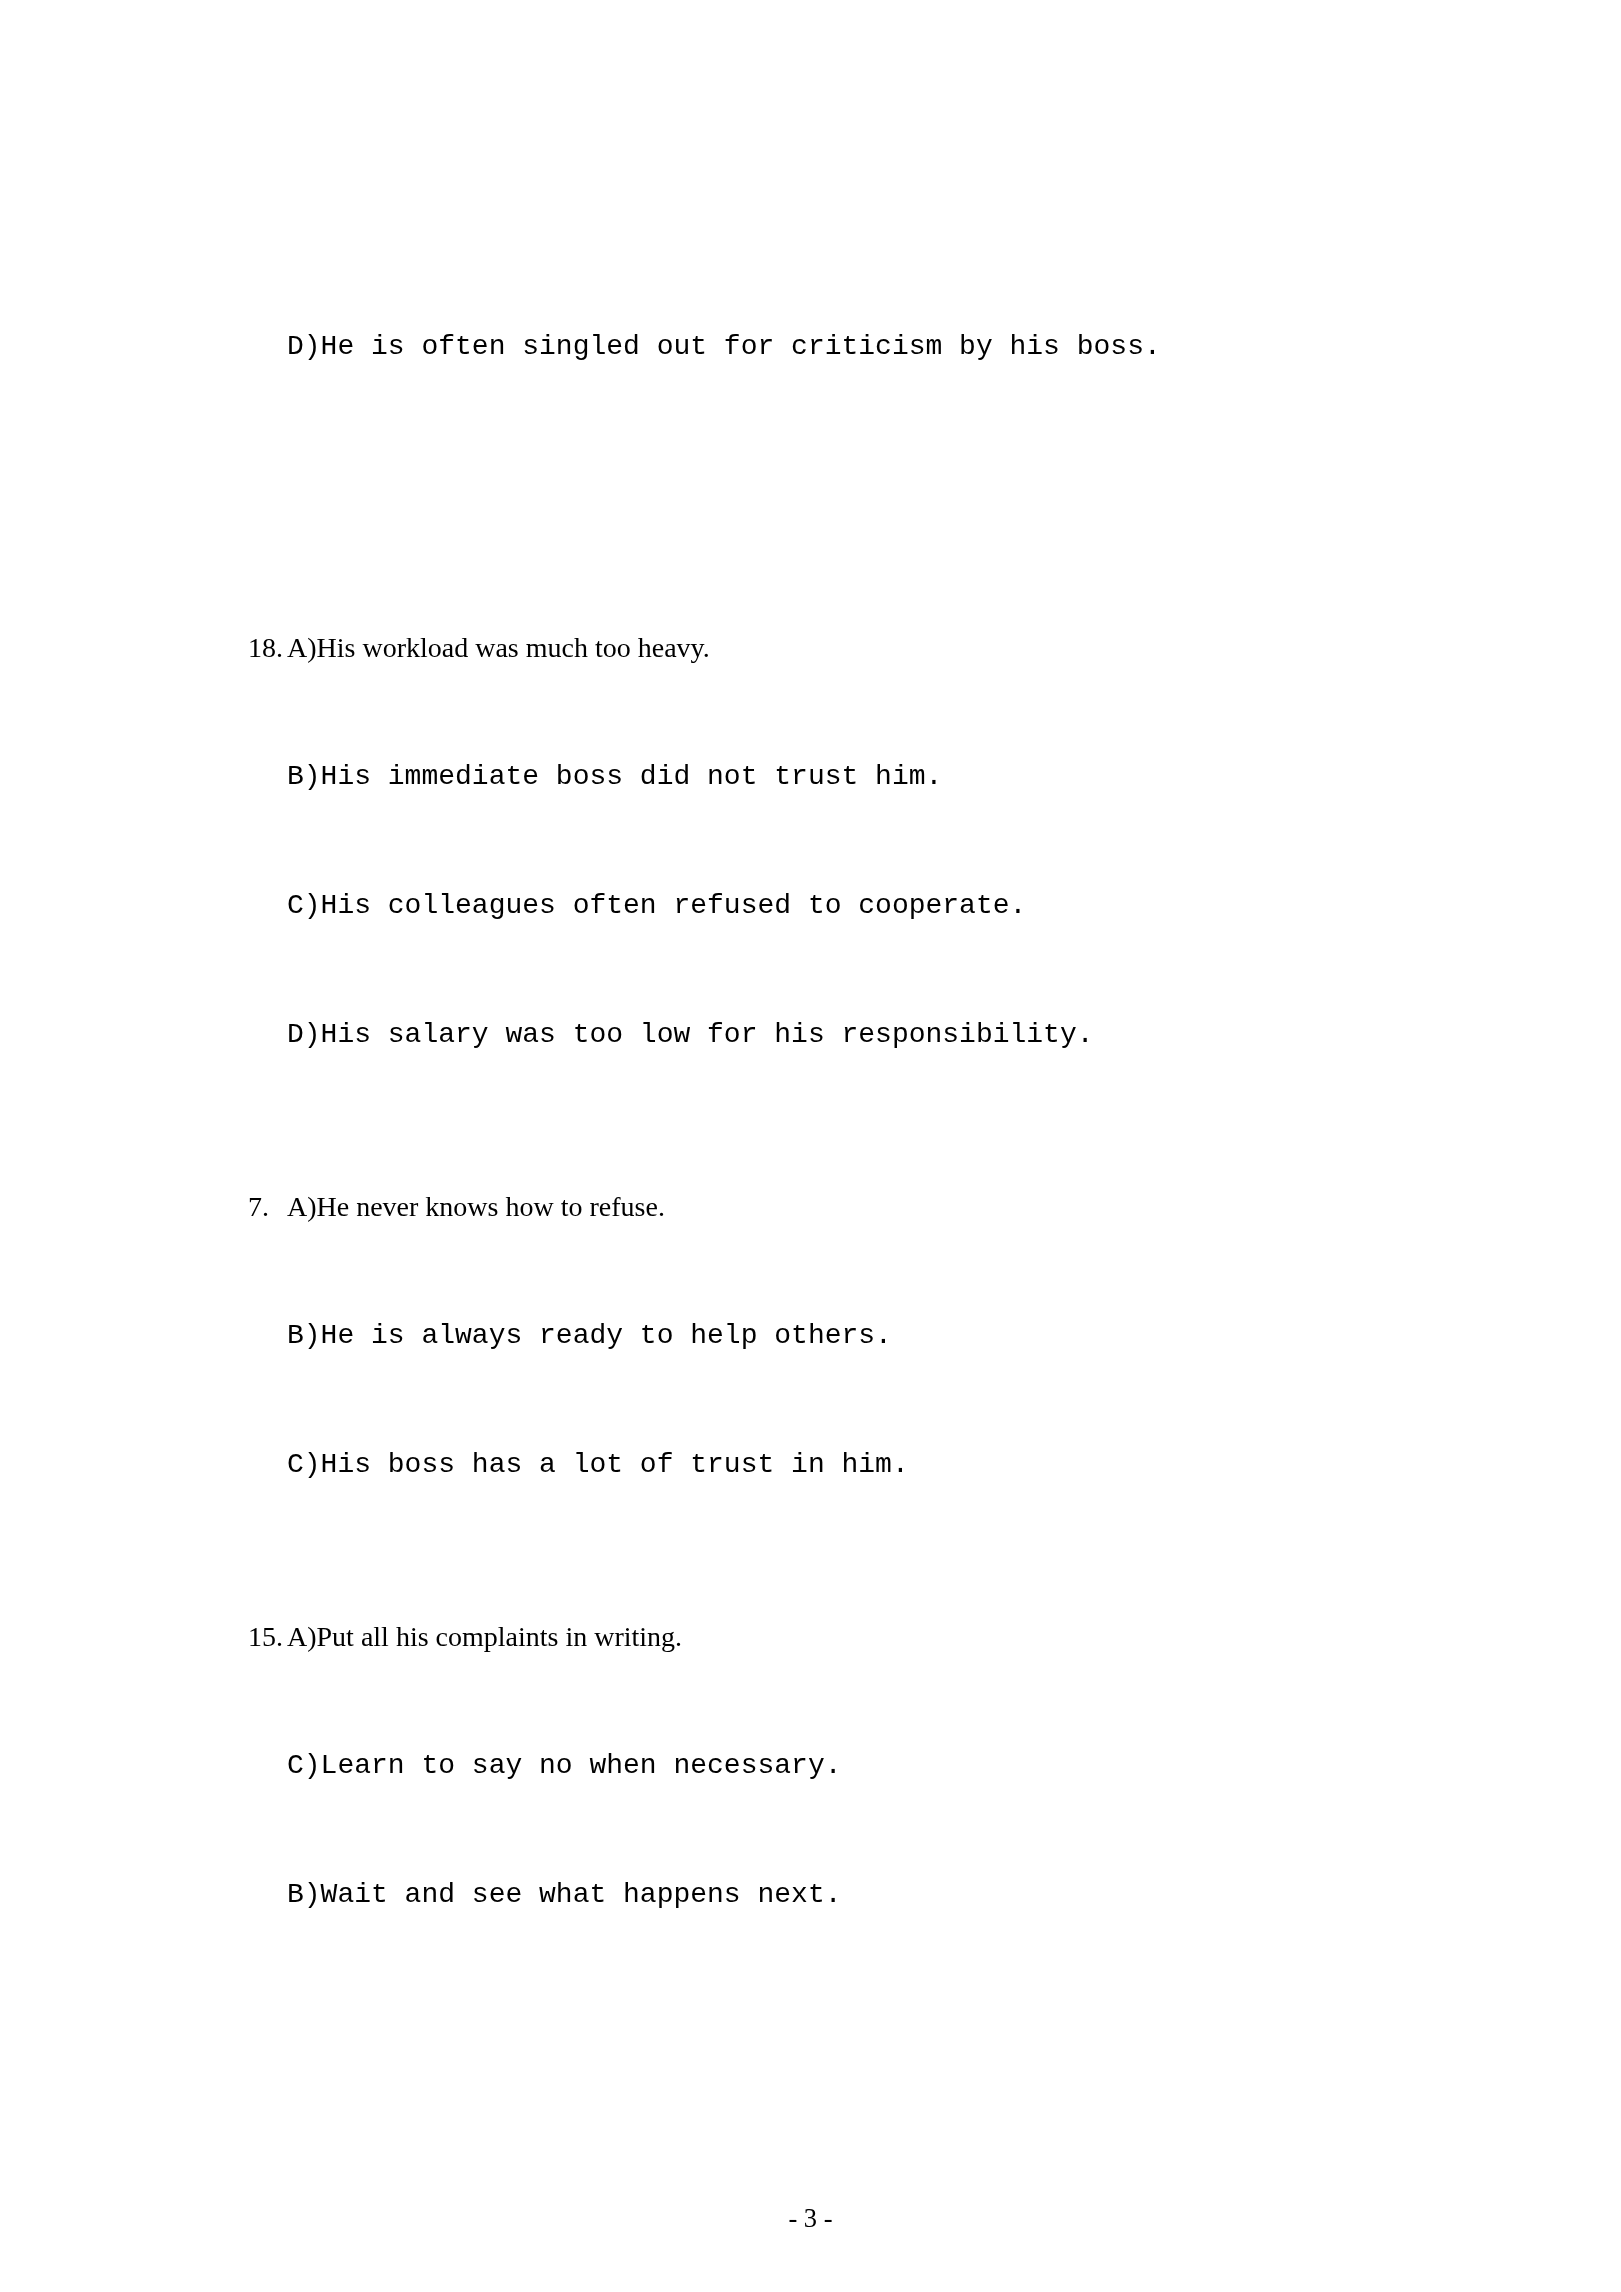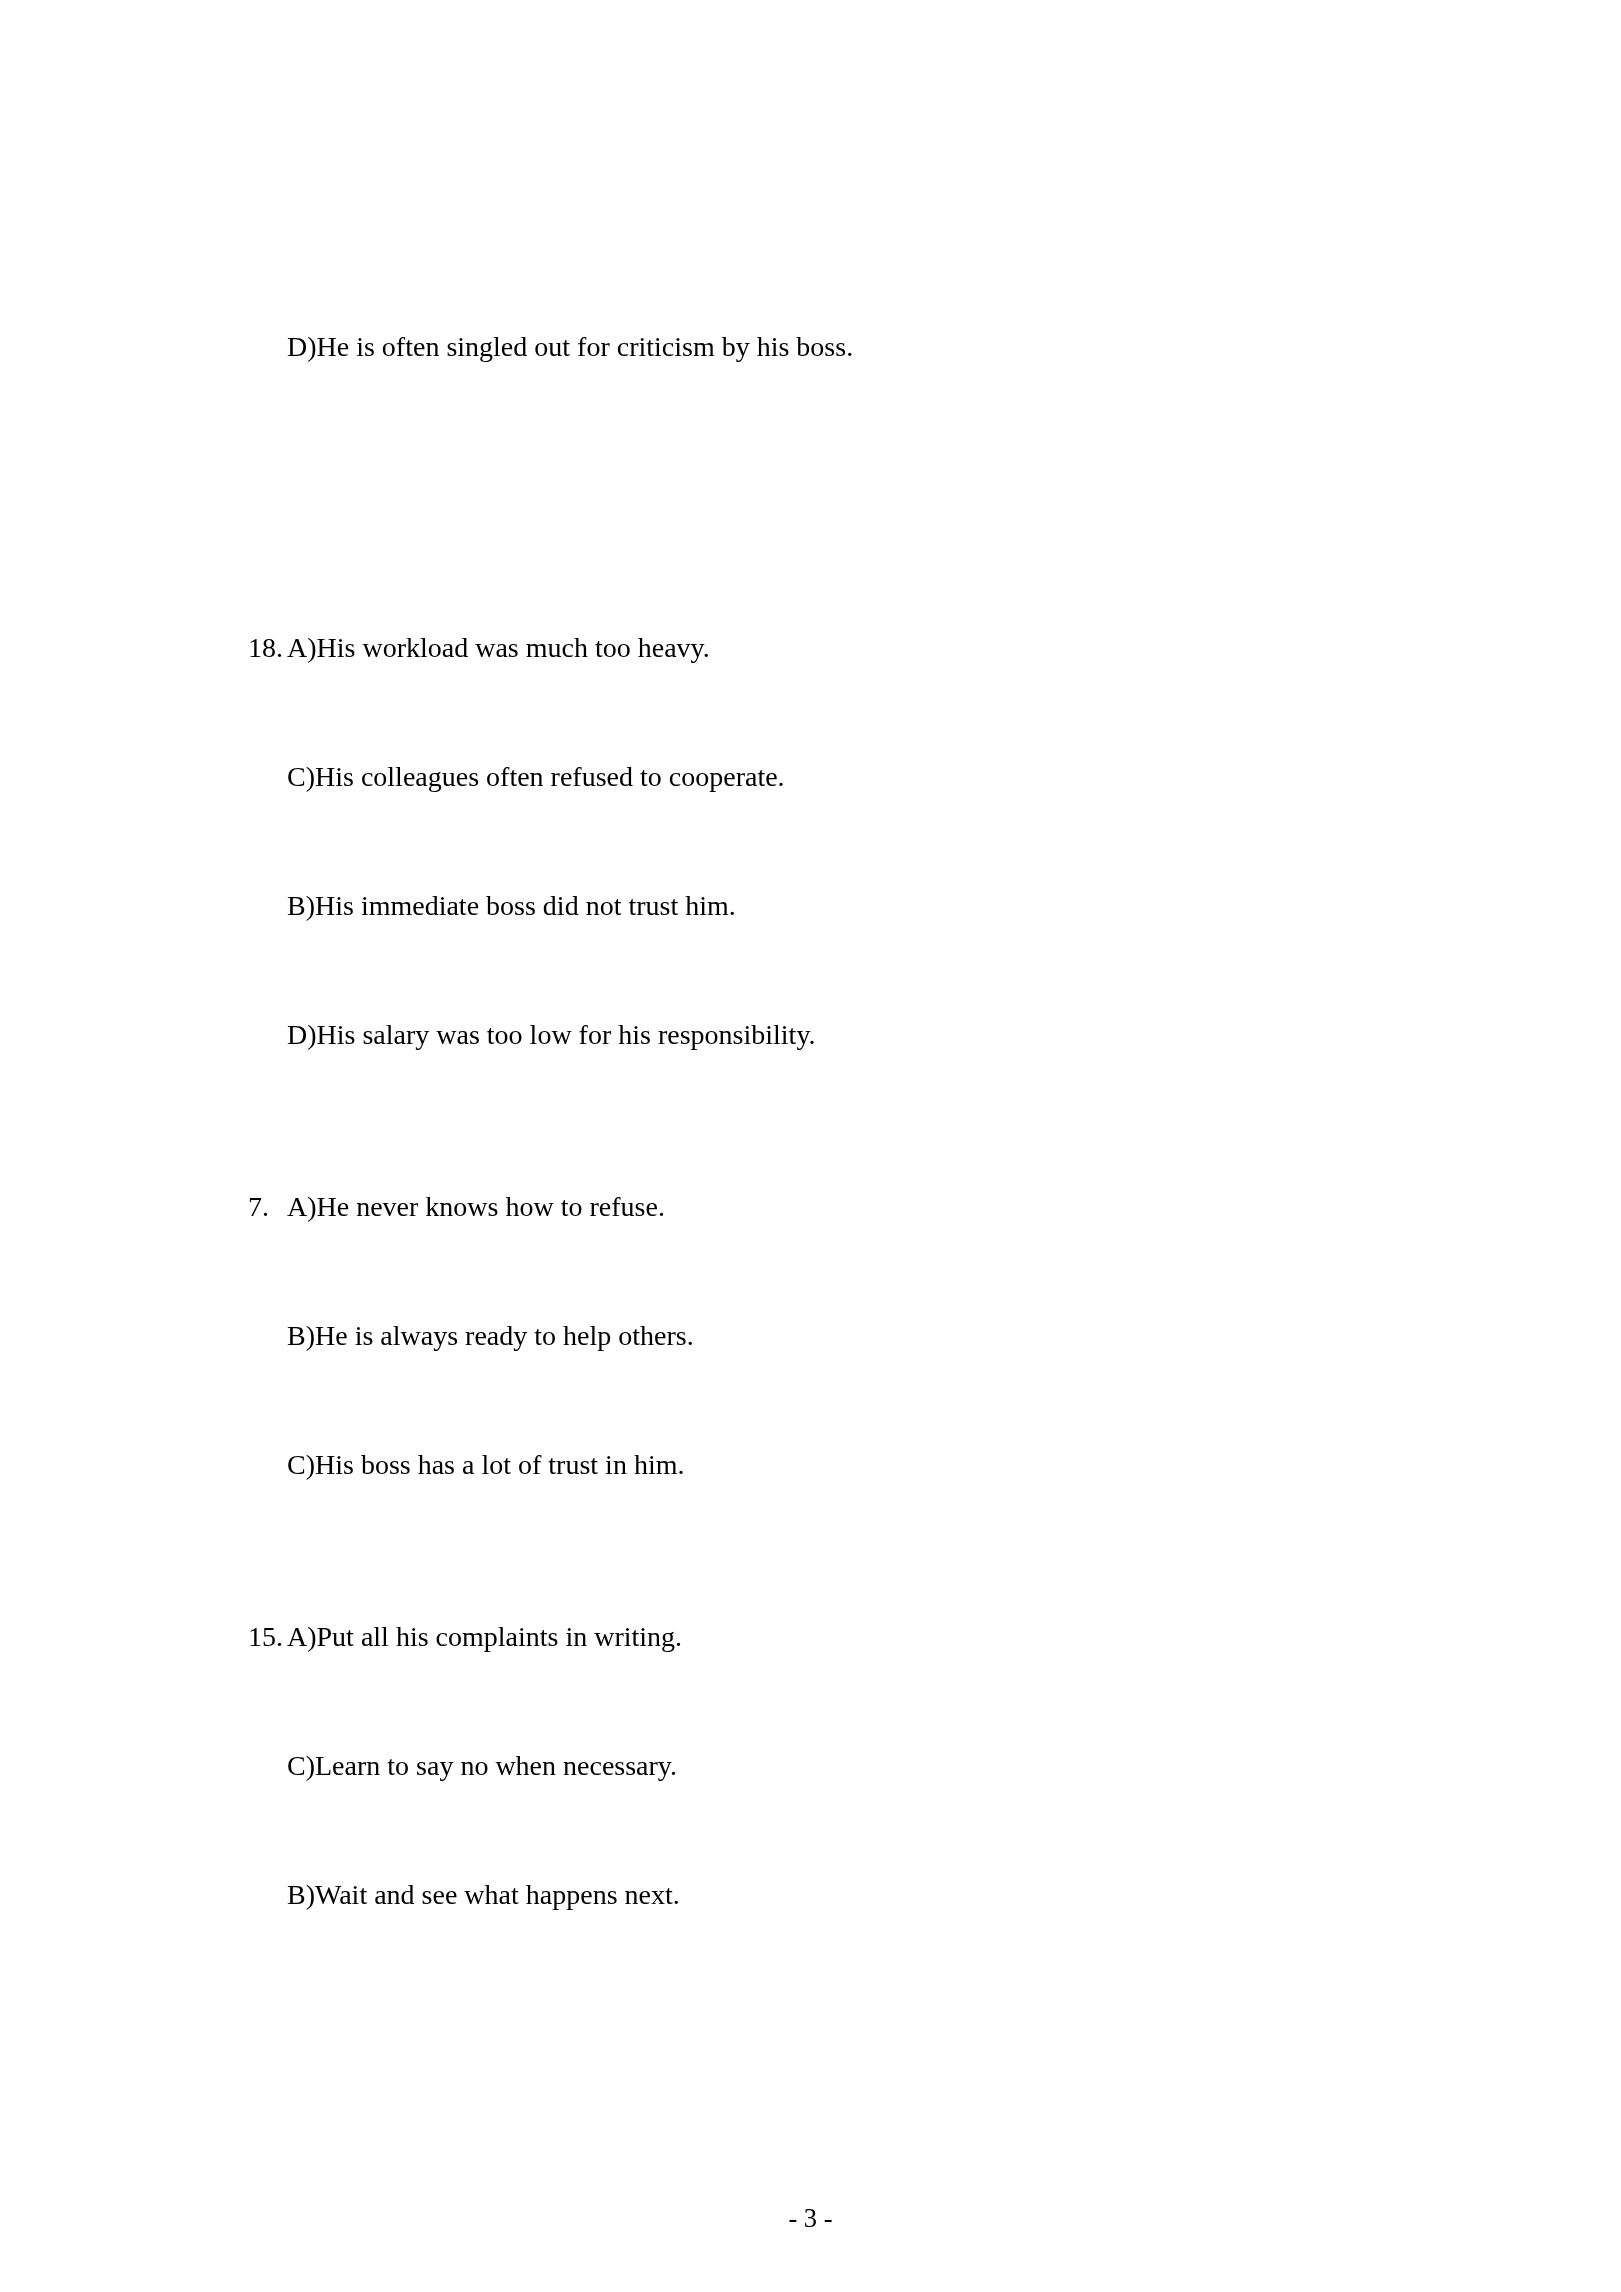--- a/index.html
+++ b/index.html
@@ -22,20 +22,21 @@
     top: 196px;
     font-size: 28px;
     line-height: 43px;
     white-space: pre;
   }
   .line {
     height: 43px;
   }
   .opt {
     padding-left: 39px;
+    font-family: Liberation Mono, monospace;
   }
   .qnum {
     display: inline-block;
     width: 39px;
   }
   .blank {
     height: 43px;
   }
   .footer {
     position: absolute;
@@ -52,22 +53,22 @@
 </head>
 <body>
 
 <div class="page">
   <div class="content">
 
     <div class="line opt">D)He is often singled out for criticism by his boss.</div>
     <div class="blank"></div>
 
     <div class="line"><span class="qnum">18.</span><span>A)His workload was much too heavy.</span></div>
+    <div class="line opt">B)His immediate boss did not trust him.</div>
     <div class="line opt">C)His colleagues often refused to cooperate.</div>
-    <div class="line opt">B)His immediate boss did not trust him.</div>
     <div class="line opt">D)His salary was too low for his responsibility.</div>
 
     <div class="line"><span class="qnum">7.</span><span>A)He never knows how to refuse.</span></div>
     <div class="line opt">B)He is always ready to help others.</div>
     <div class="line opt">C)His boss has a lot of trust in him.</div>
 
     <div class="line"><span class="qnum">15.</span><span>A)Put all his complaints in writing.</span></div>
     <div class="line opt">C)Learn to say no when necessary.</div>
     <div class="line opt">B)Wait and see what happens next.</div>
 

